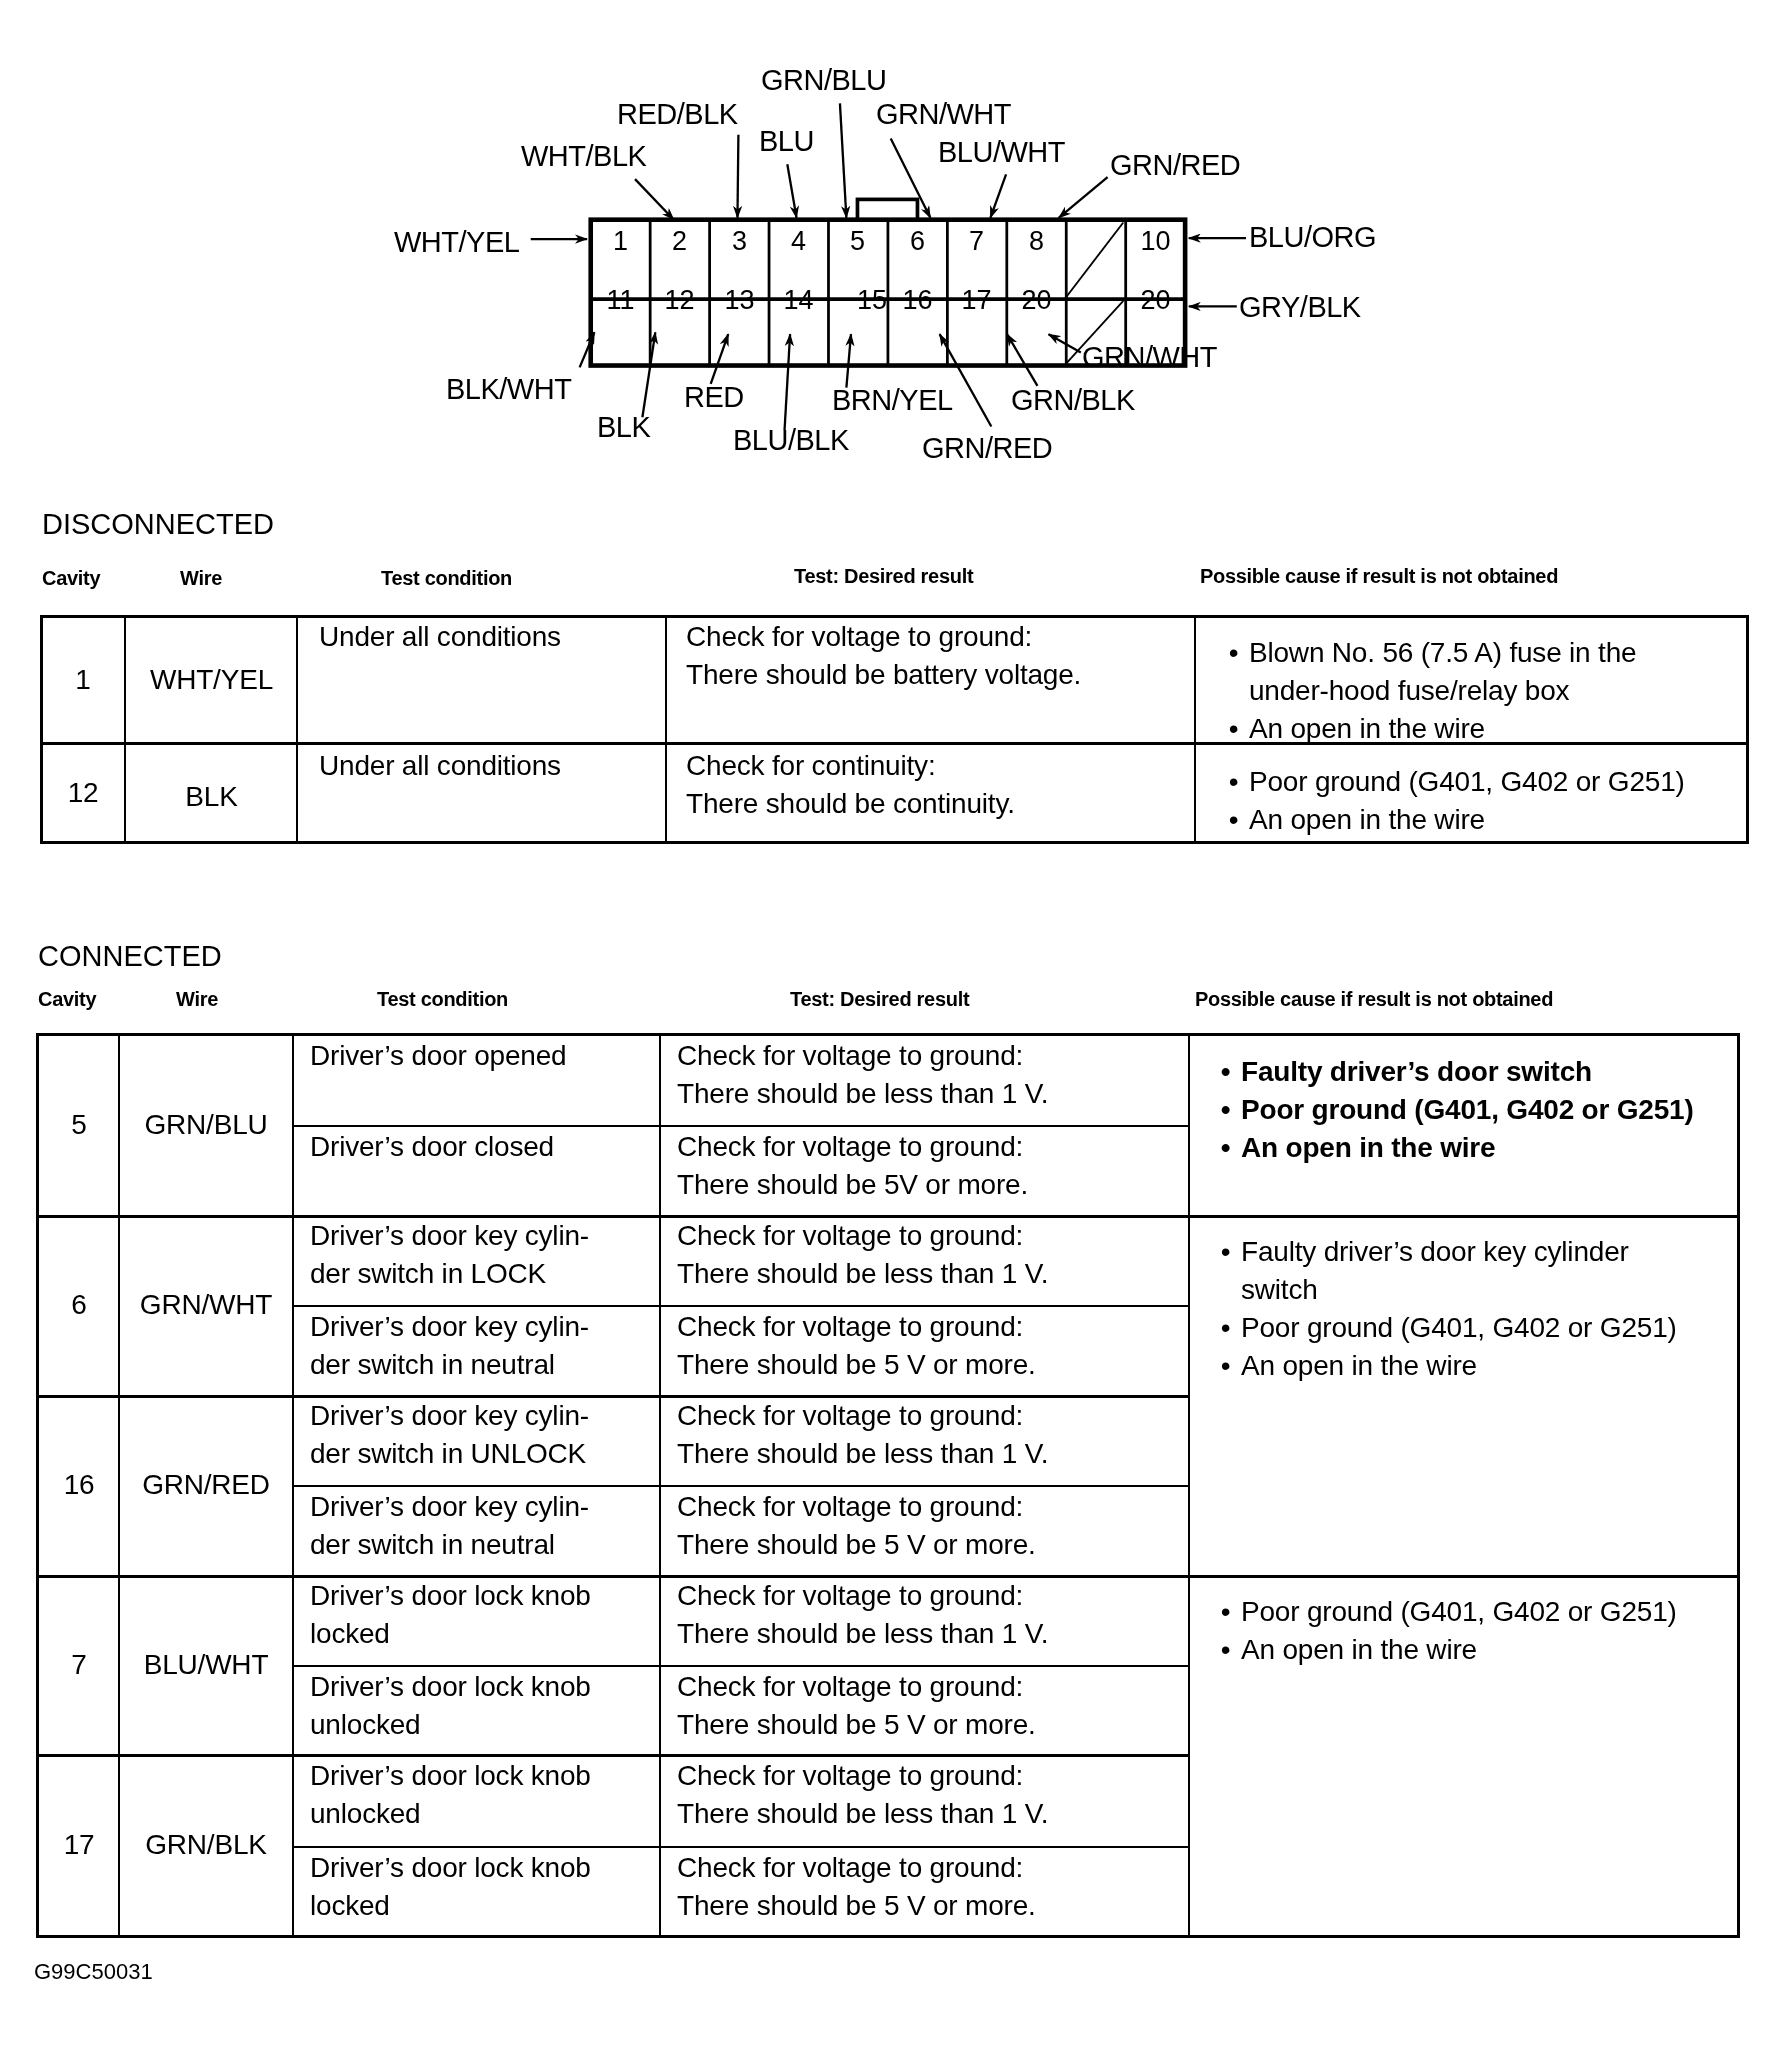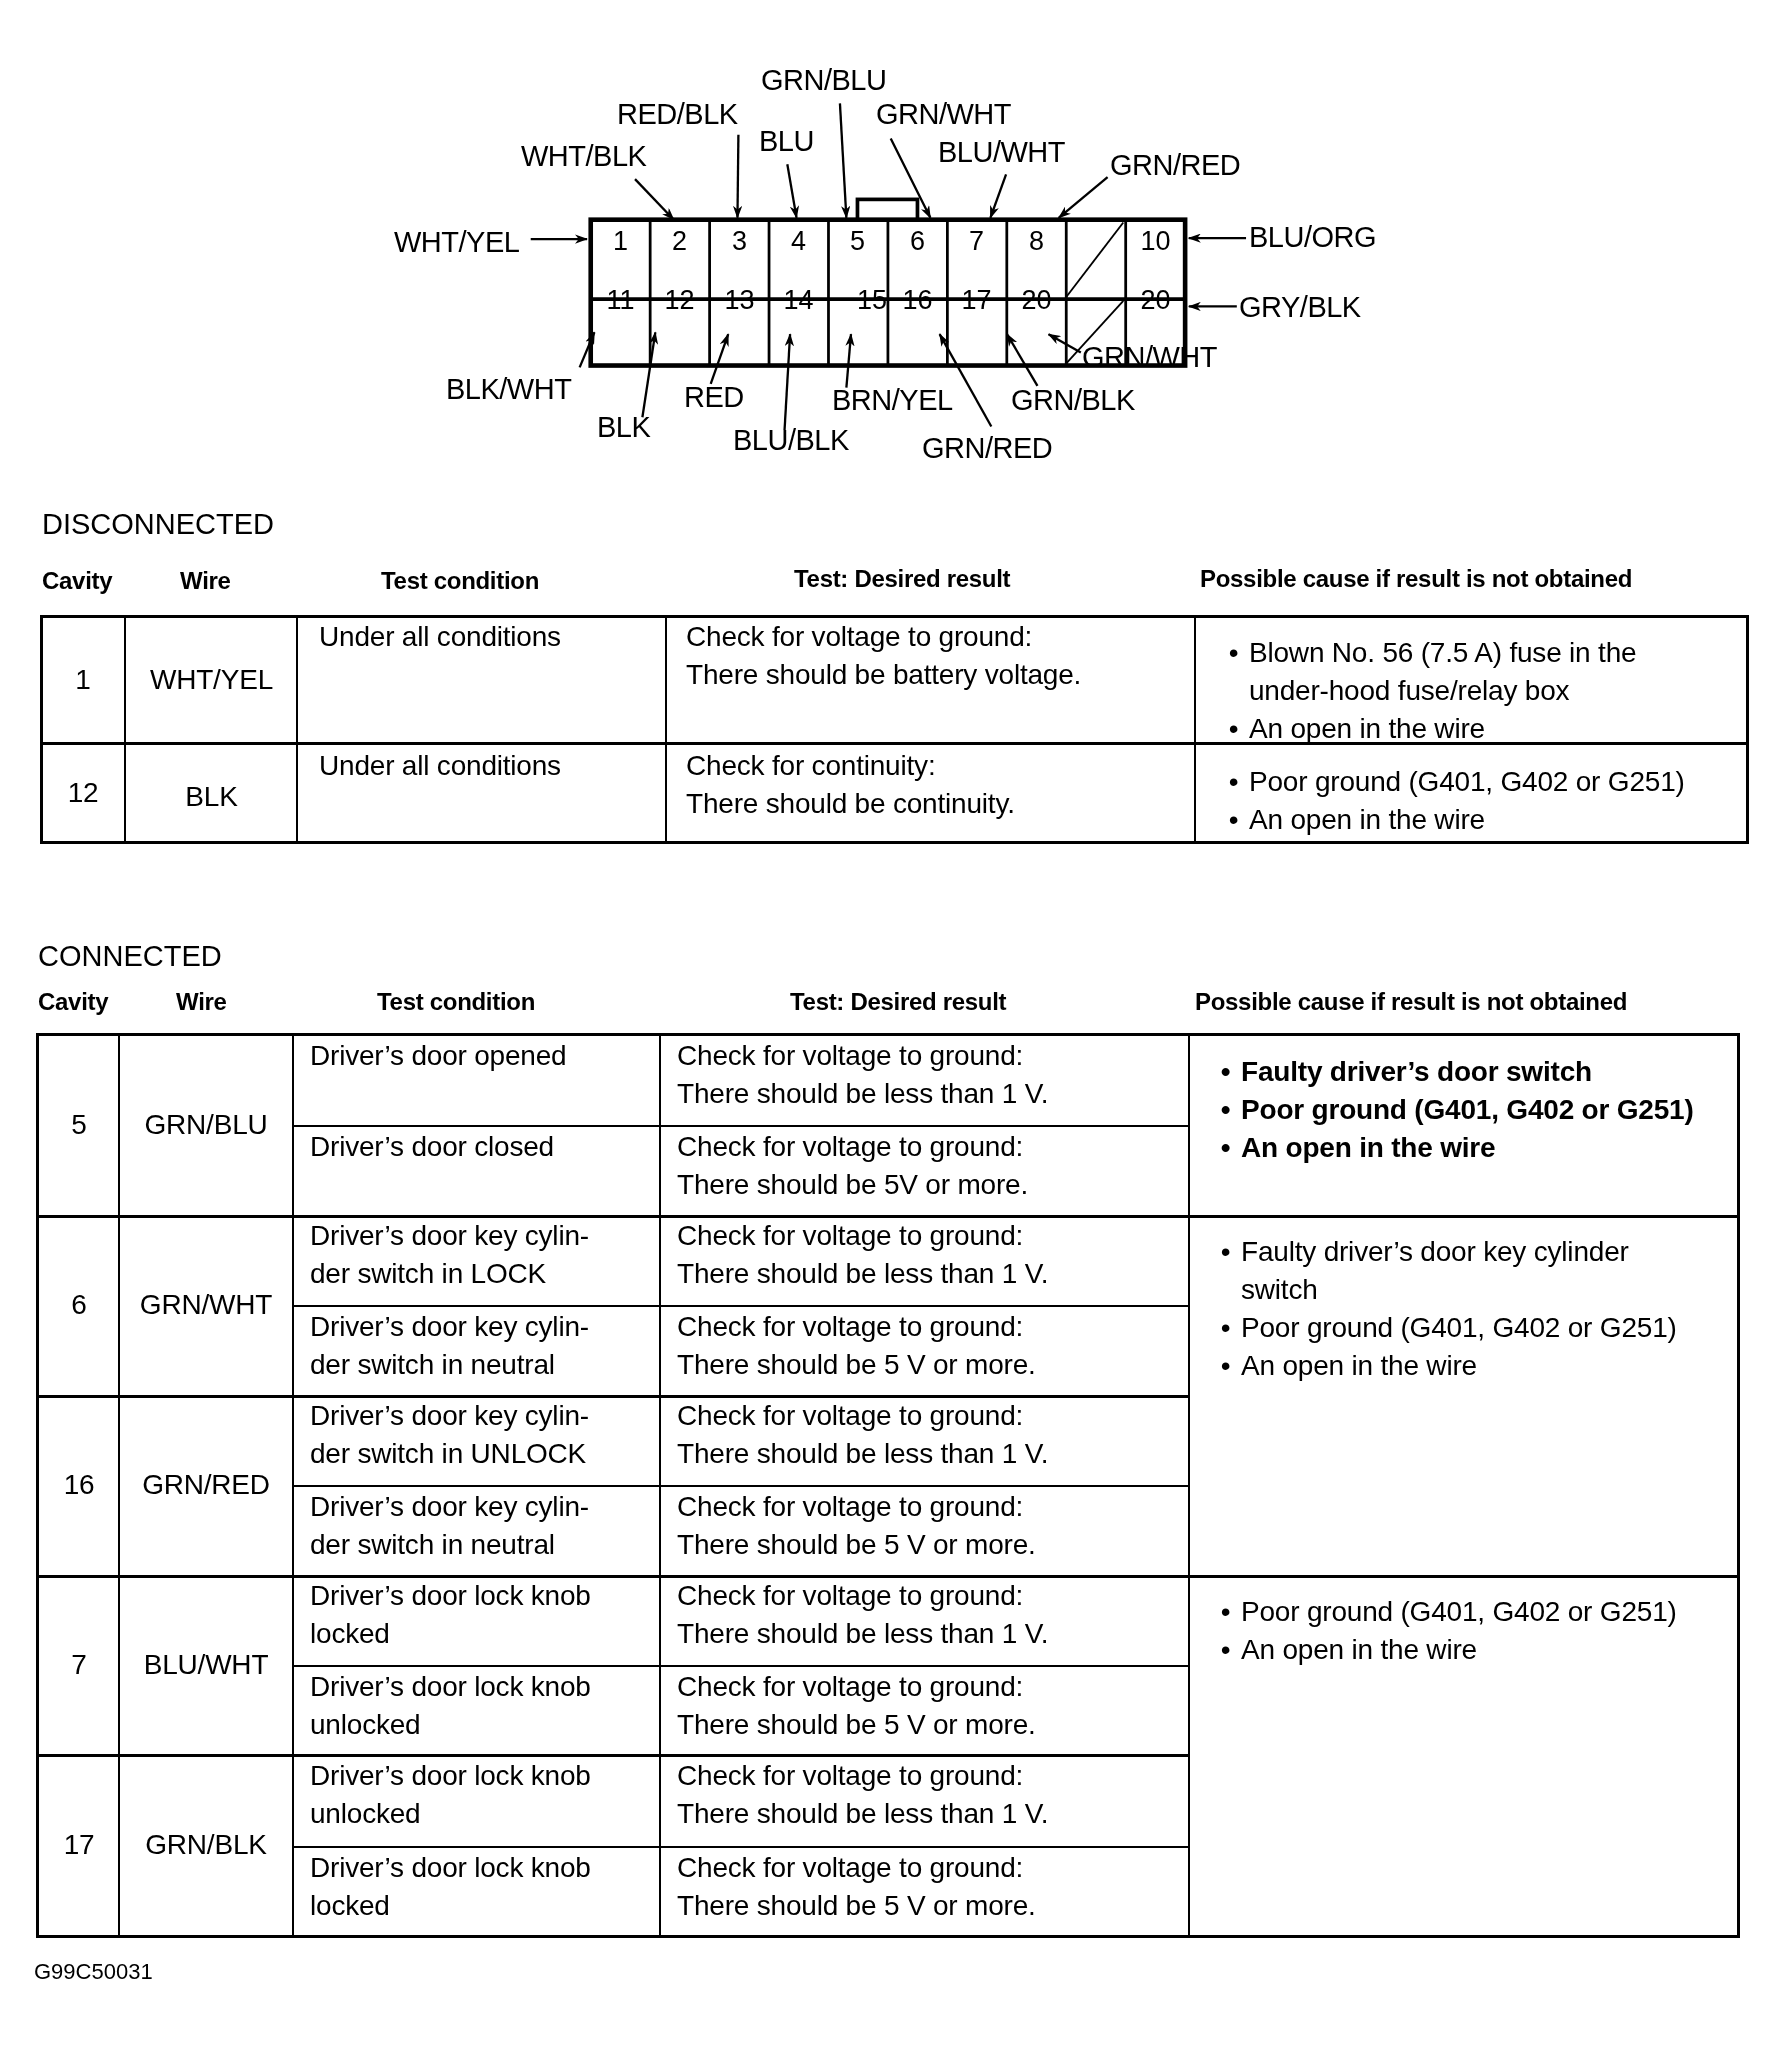--- a/index.html
+++ b/index.html
@@ -3,21 +3,21 @@
 <meta charset="utf-8">
 <style>
   html, body { margin: 0; padding: 0; background: #ffffff; }
   body { width: 1786px; height: 2048px; position: relative; overflow: hidden;
          font-family: "Liberation Sans", sans-serif; color: #000; }
   .abs { position: absolute; white-space: nowrap; }
   .lbl { font-size: 29px; letter-spacing: -0.5px; line-height: 1; }
   .cellno { font-size: 27px; line-height: 1; }
   #diagram { position: absolute; left: 0; top: 0; width: 1786px; height: 480px; }
   .section-title { font-size: 29px; letter-spacing: 0px; }
-  .hdr { font-size: 24px; font-weight: bold; letter-spacing: -0.3px; }
+  .hdr { font-size: 20px; font-weight: bold; letter-spacing: -0.3px; }
   .tbl { position: absolute; border: 3.7px solid #000; box-sizing: border-box; }
   .vline { position: absolute; width: 1.8px; background: #000; }
   .hline { position: absolute; height: 1.8px; background: #000; }
   .hline.thick { height: 2.8px; }
   .cell { position: absolute; font-size: 28px; line-height: 38px; letter-spacing: -0.2px; }
   .center { text-align: center; display: flex; align-items: center; justify-content: center; }
   .bullets { list-style: none; margin: 16px; padding: 0; }
   .bullets li { position: relative; padding-left: 24px; white-space: normal; }
   .bullets li::before { content: "\2022"; position: absolute; left: 3.7px; }
   .bullets li + li { margin-top: 0; }

